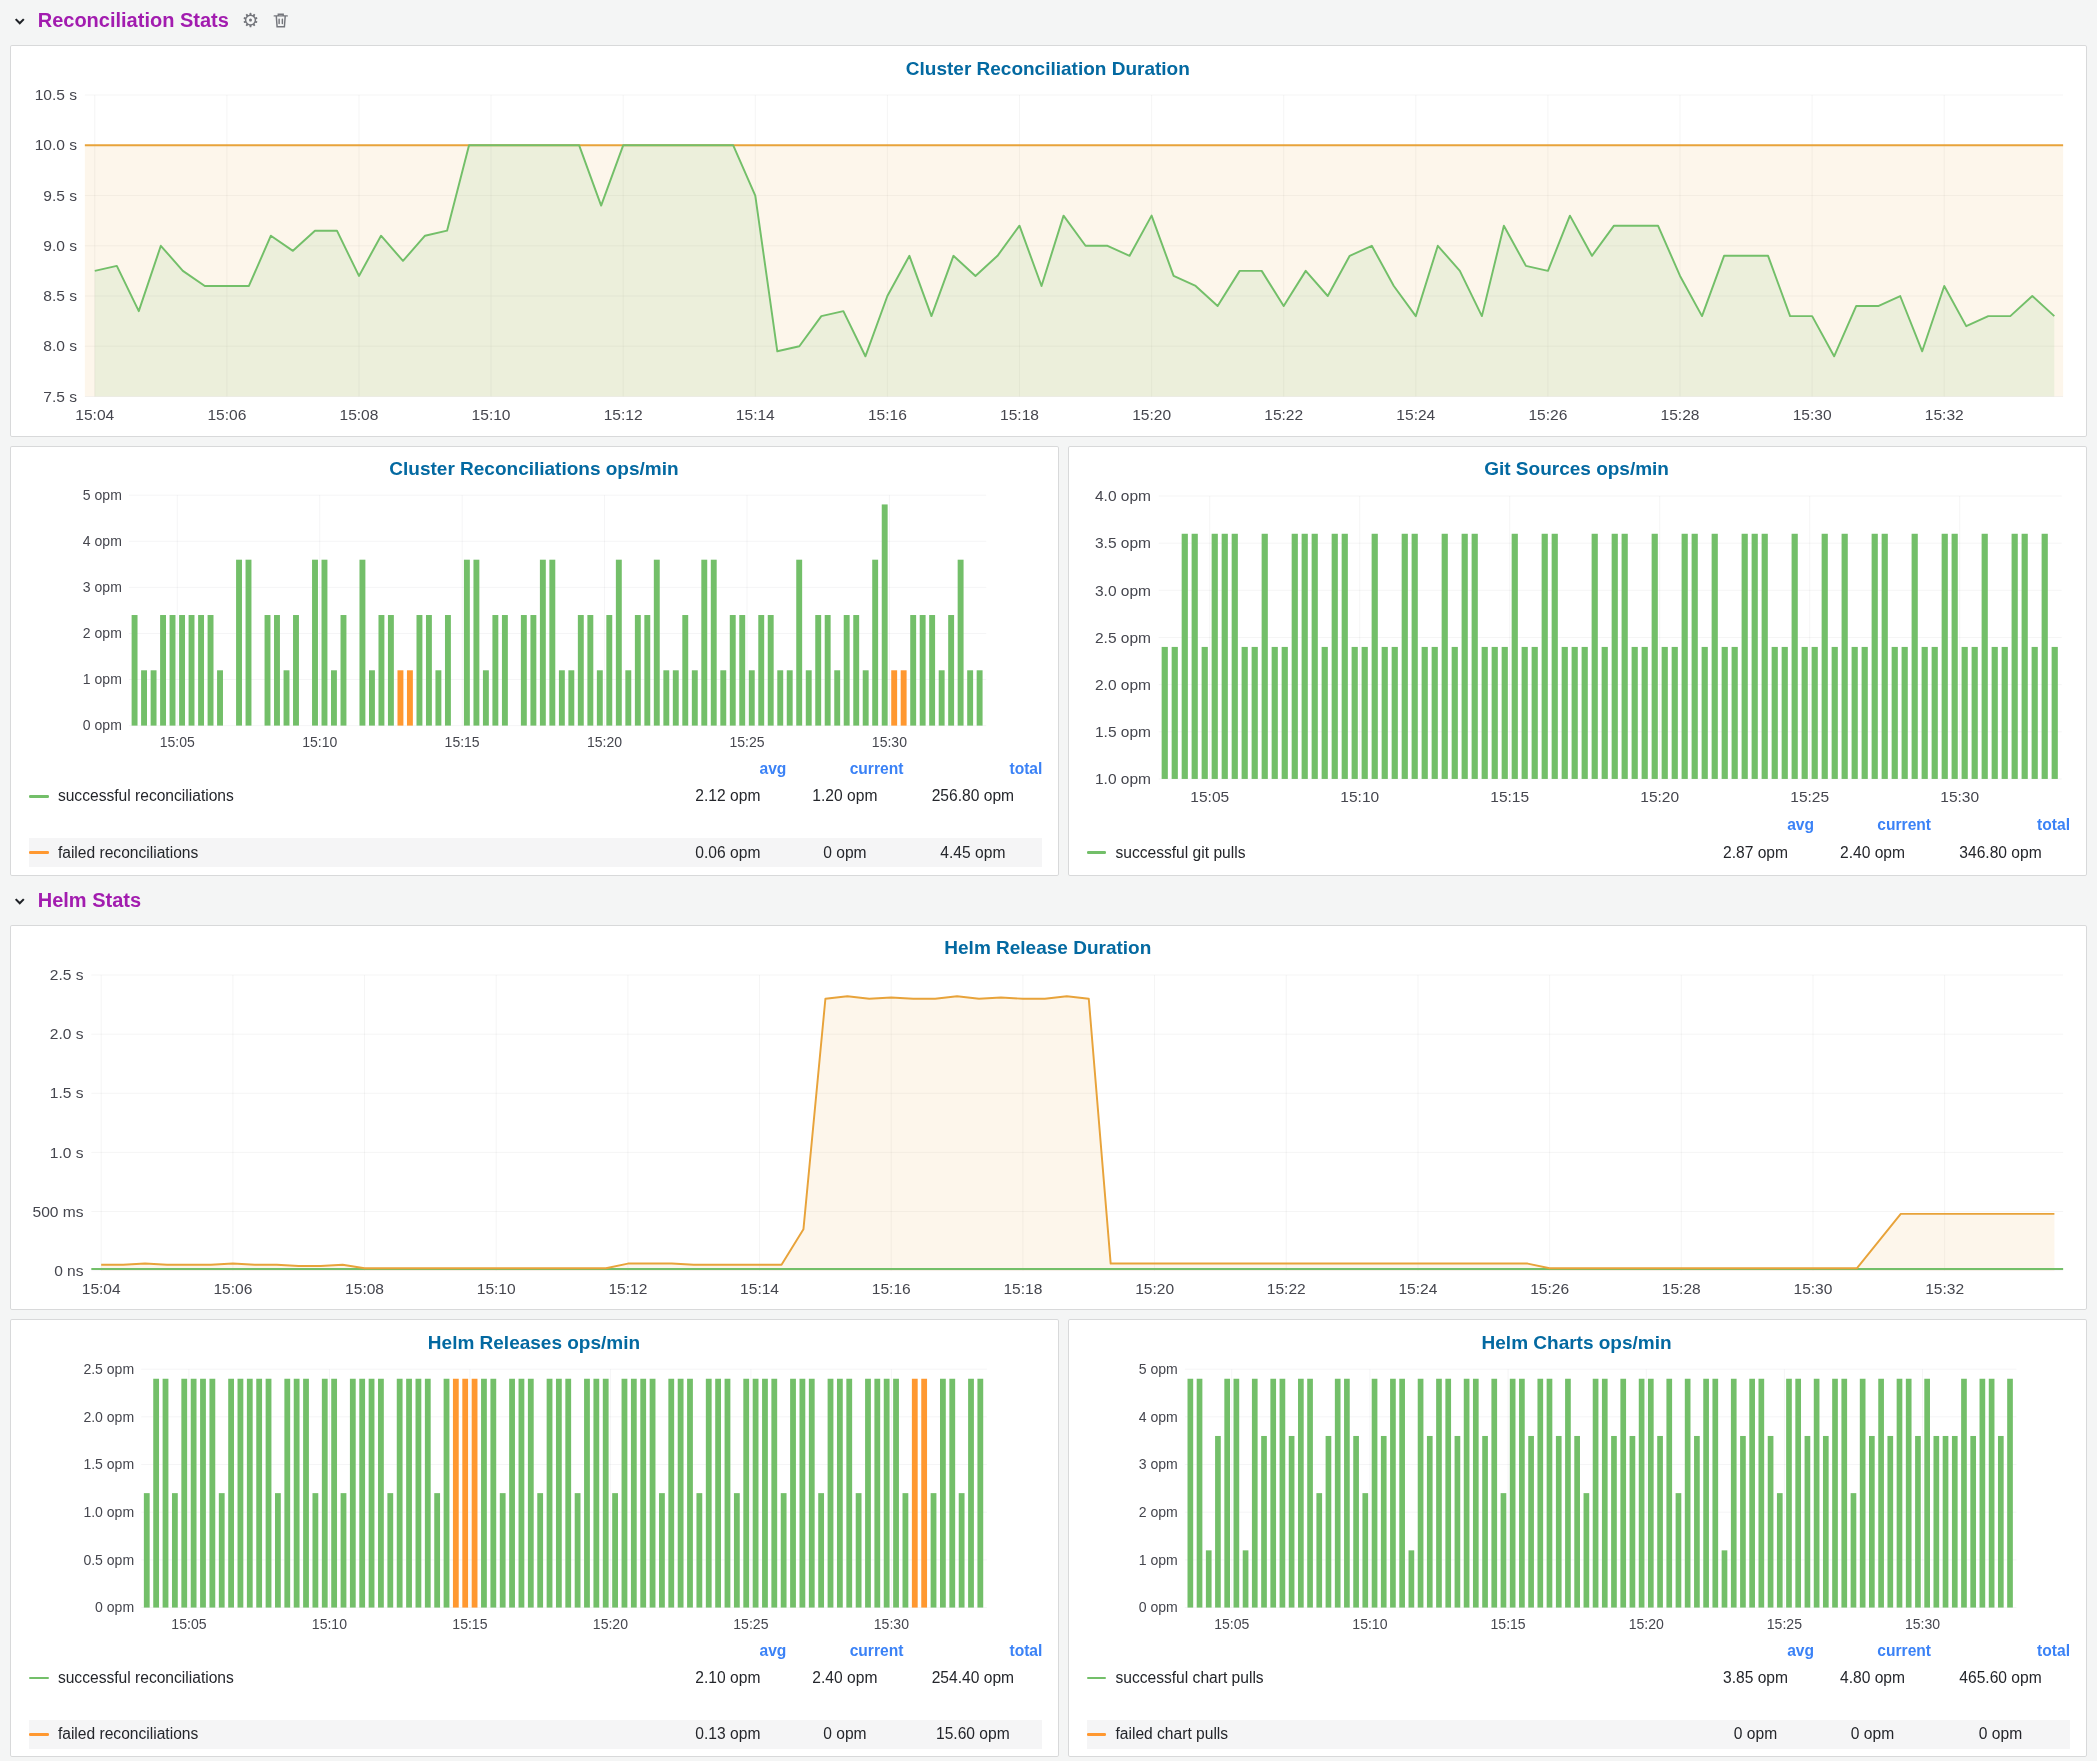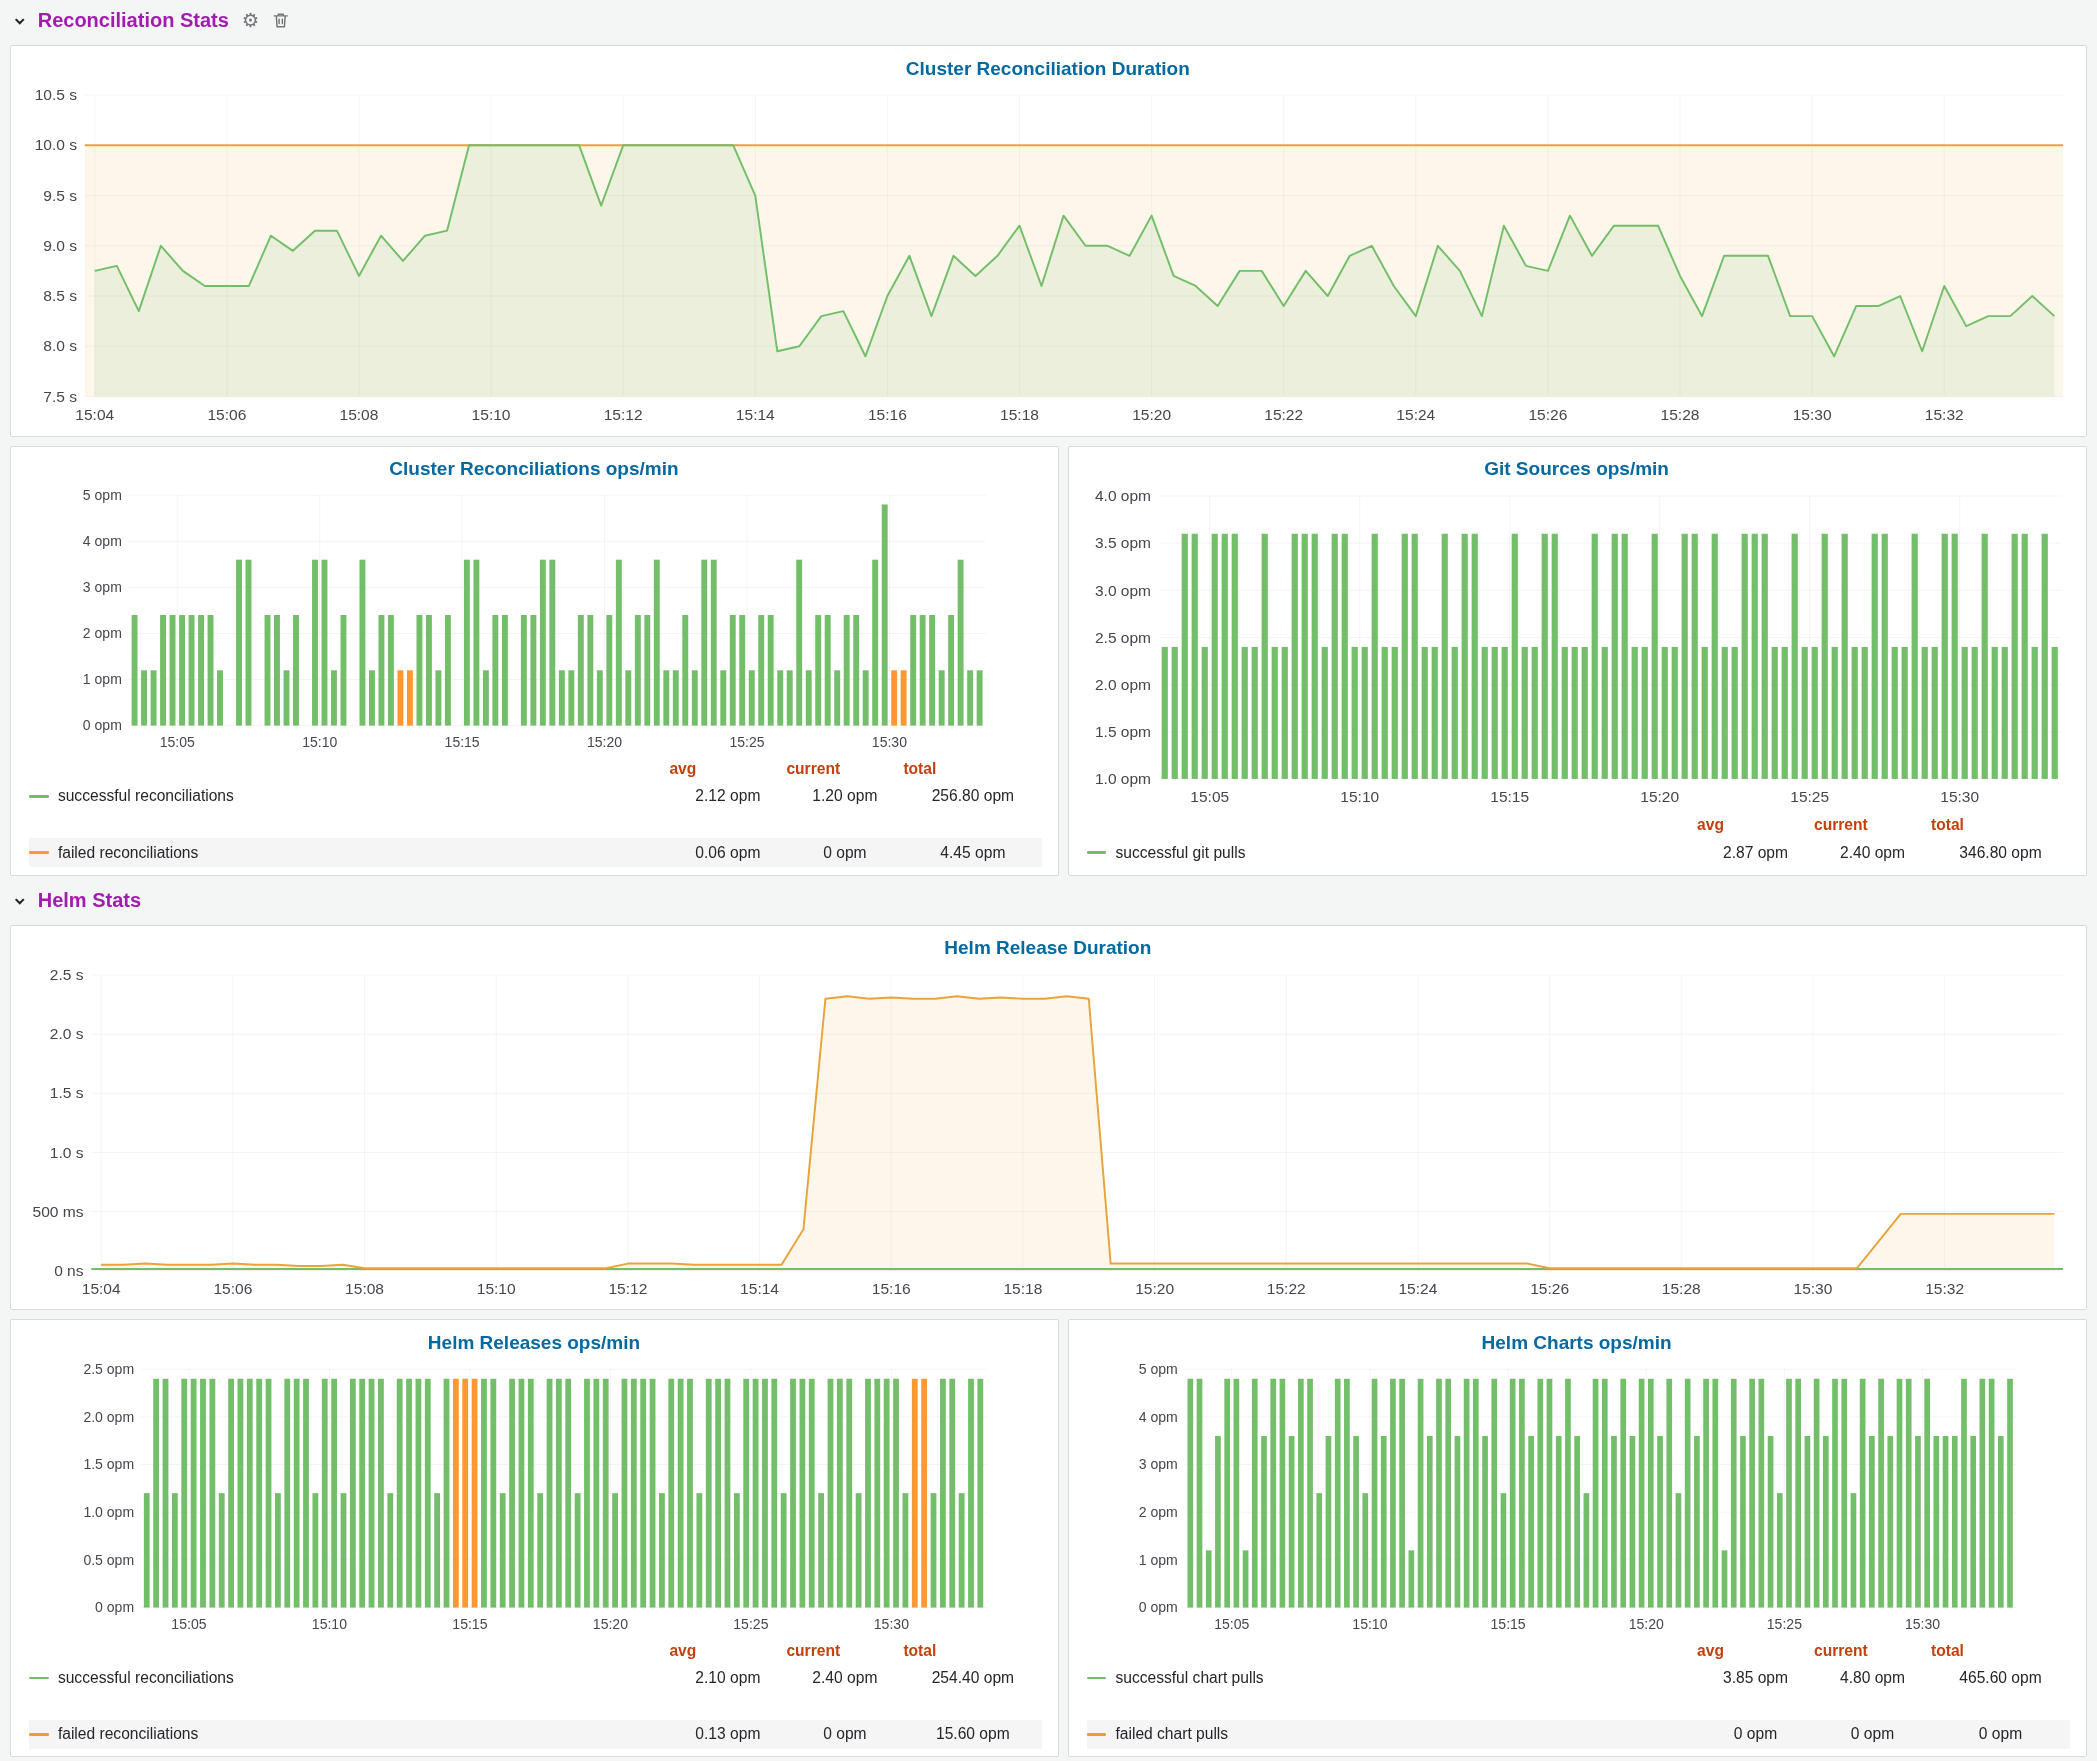--- a/index.html
+++ b/index.html
@@ -24,21 +24,21 @@
   svg.chart .ticks text { font:24px "Liberation Sans", sans-serif; fill:#45464e; }
 
   .cols { display:flex; gap:9px; flex:0 0 auto; }
   .cols > .panel:first-child { flex:1.03; }
   .cols > .panel:last-child  { flex:1; }
 
   .legend { flex:0 0 auto; padding:0 5.2px 2.6px 9px; }
   .lrow { display:grid; grid-template-columns:1fr 117px 117px 139px; align-items:center;
           height:28.5px; font-size:15.6px; color:#24262b; }
   .lrow.lhead { height:26px; }
-  .lhead .col { color:#c2410c; font-weight:600; text-align:left; cursor:pointer; }
+  .lhead .col { color:#3b82f6; font-weight:600; text-align:right; cursor:pointer; }
   .lrow .val { text-align:center; }
   .lbl-wrap { display:flex; align-items:center; gap:9px; min-width:0; }
   .marker { width:19.5px; height:2.6px; border-radius:1.3px; display:inline-block; flex:0 0 auto; }
   .lbl { cursor:pointer; }
   .lrow.alt { background:#f5f5f6;margin-top:28px; }
 
   #p1 { height:396px; } #row2 { height:430px; } #p4 { height:389px;justify-content:center; } #row3 { height:438px; }
 </style>
 </head>
 <body>

